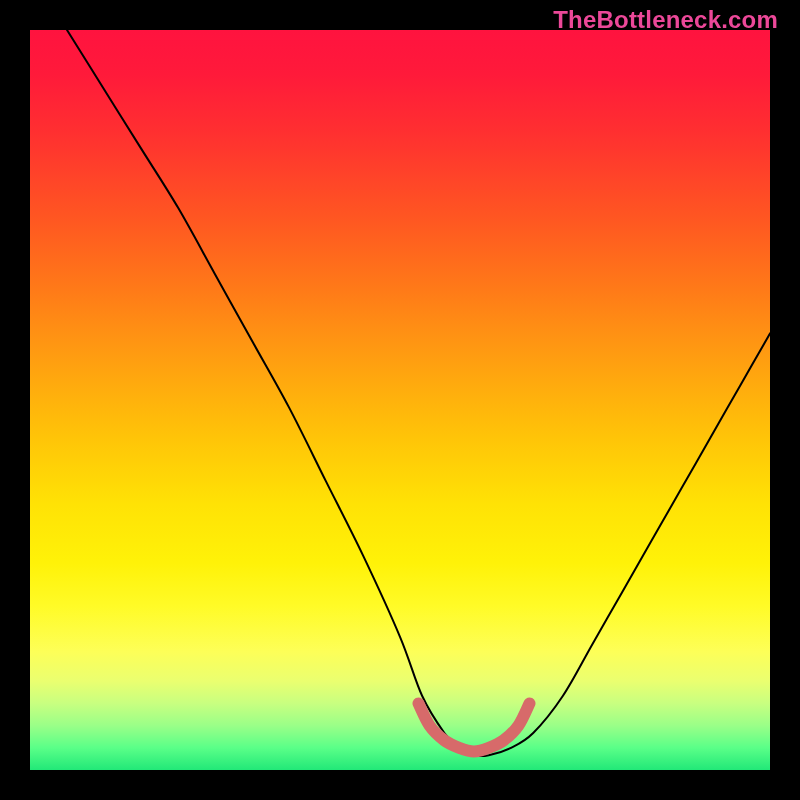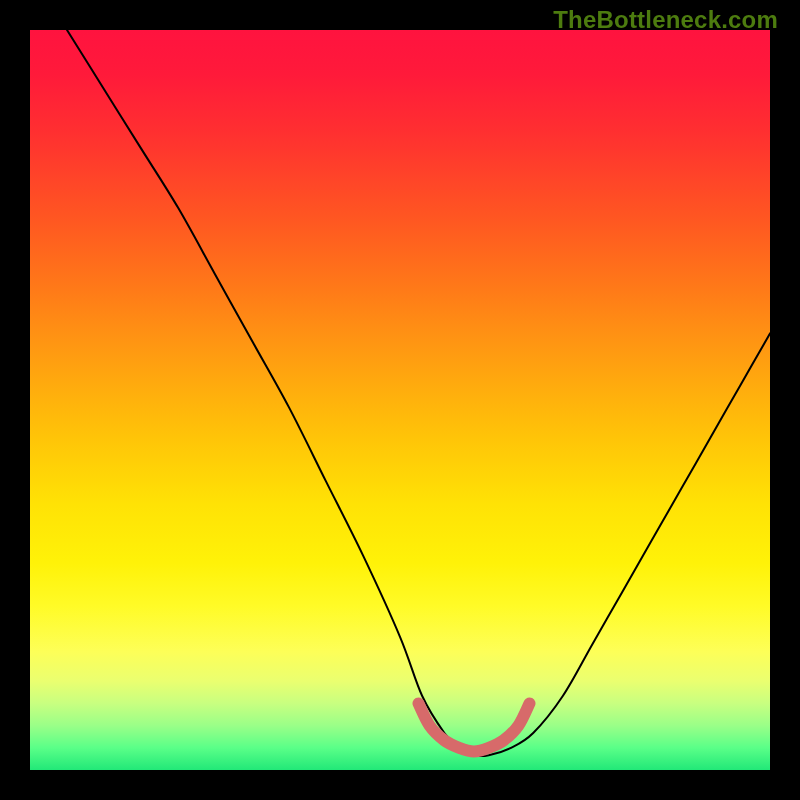--- a/index.html
+++ b/index.html
@@ -35,21 +35,21 @@
       #22e878 100%
     );
   }
   .watermark {
     position: absolute;
     top: 6px;
     right: 22px;
     font-family: Arial, Helvetica, sans-serif;
     font-size: 24px;
     font-weight: 600;
-    color: #4d7c0f;
+    color: #ec4899;
     letter-spacing: 0.2px;
   }
   svg.curve-layer {
     position: absolute;
     left: 30px;
     top: 30px;
     width: 740px;
     height: 740px;
   }
 </style>

